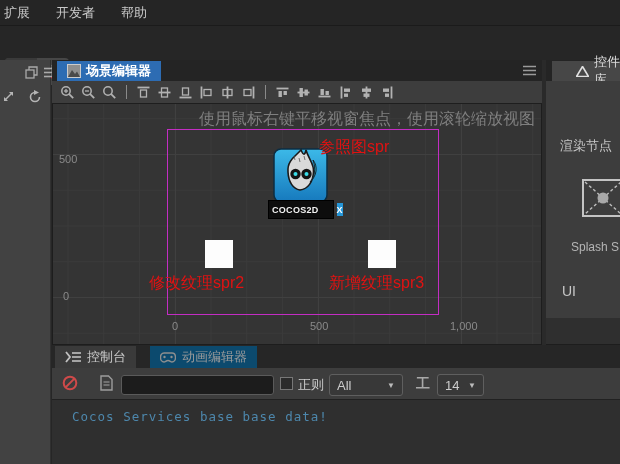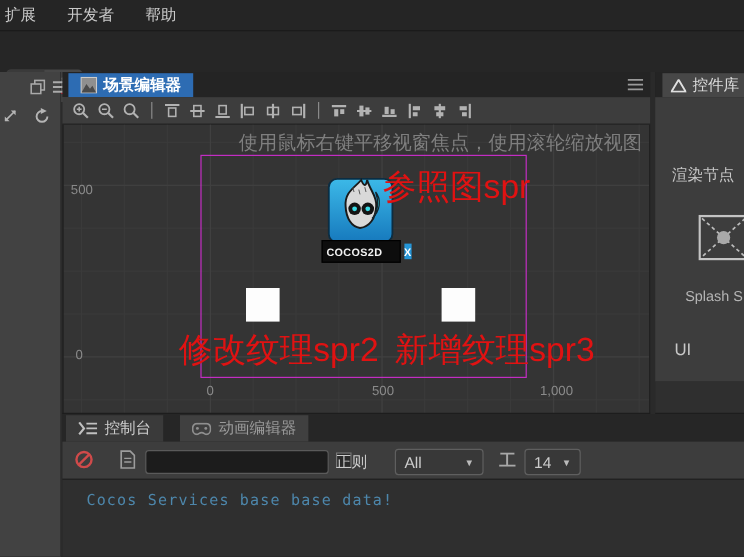--- a/index.html
+++ b/index.html
@@ -42,52 +42,52 @@
       linear-gradient(#404040 1px, transparent 1px),
       linear-gradient(90deg,#404040 1px, transparent 1px),
       linear-gradient(#3a3a3a 1px, transparent 1px),
       linear-gradient(90deg,#3a3a3a 1px, transparent 1px);
     background-size:143px 143px,143px 143px,35.75px 35.75px,35.75px 35.75px;
     background-position:-21px 50px,-21px 50px,14.5px 14.25px,14.5px 14.25px;
     overflow:hidden; }
   .hint { right:6px; top:5px; color:#7f7f7f; font-size:16px; }
   .sel-rect { left:114px; top:25px; width:272px; height:186px; border:1px solid #c32dc3; }
   .axis { color:#8a8a8a; font-size:11px; }
-  .red-label { color:#e01212; font-size:28px; font-weight:500; white-space:nowrap; }
+  .red-label { color:#e01212; font-size:16px; font-weight:500; white-space:nowrap; }
   .wsq { width:28px; height:28px; background:#fdfdfd; }
 
   
   .logo { left:219px; top:42px; width:58px; height:76px; }
   .logo-band { left:-4px; top:54px; width:66px; height:19px; background:#0d0d0d;
     border:1px solid #000; display:flex; align-items:center; padding-left:3px; gap:18px; }
   .logo-band .t1 { color:#f2f2f2; font-size:9px; font-weight:bold; letter-spacing:0.3px; }
   .logo-band .t2 { background:#2596d8; color:#fff; font-size:9px; font-weight:bold;
     width:11px; height:13px; display:flex; align-items:center; justify-content:center; }
 
   
   .divider-v { left:542px; top:60px; width:4px; height:285px; background:#2a2a2a; }
   .lib-tabstrip { left:546px; top:60px; width:74px; height:21px; }
   .lib-tab { left:552px; top:61px; width:68px; height:20px; background:#474747; color:#ddd;
-    display:flex; align-items:center; gap:5px; padding-left:7px; font-size:13px; }
+    display:flex; align-items:center; gap:5px; padding-left:24px; font-size:13px; }
   .lib-body { left:546px; top:81px; width:74px; height:237px; background:#3d3d3d; color:#c8c8c8; }
   .lib-bottom { left:546px; top:318px; width:74px; height:27px; background:#2f2f2f;
     border-bottom:1px solid #1d1d1d; }
   .sprite-box { left:36px; top:98px; width:42px; height:38px; }
 
   
   .con-tabstrip { left:52px; top:345px; width:568px; height:23px; background:#262626; }
   .con-tab { position:absolute; top:346px; height:22px; display:flex; align-items:center;
     gap:6px; padding:0 10px; font-size:13px; }
   .con-tab.active { left:55px; background:#3a3a3a; color:#ccc; }
-  .con-tab.idle { left:150px; background:#404040; color:#9a9a9a;justify-content:flex-end; }
+  .con-tab.idle { left:150px; background:#0c4a6e; color:#9a9a9a;justify-content:flex-end; }
   .con-toolbar { left:52px; top:368px; width:568px; height:31px; background:#3d3d3d; }
   .search-input { left:69px; top:7px; width:153px; height:20px; background:#1c1c1c;
     border:1px solid #5a5a5a; border-radius:3px; color:#ddd; font-size:12px; padding:0 6px; outline:none; }
   .chk { left:228px; top:9px; width:13px; height:13px; background:#2b2b2b; border:1px solid #777; }
-  .chk-label { left:228px; top:8px; color:#ccc; font-size:13px; }
+  .chk-label { left:246px; top:8px; color:#ccc; font-size:13px; }
   .dd { position:absolute; height:22px; background:#383838; border:1px solid #5f5f5f;
     border-radius:3px; color:#ccc; font-size:13px; display:flex; align-items:center;
     justify-content:space-between; padding:0 7px; }
   .dd .caret { font-size:8px; color:#bbb; }
   .fontsize-icon { left:364px; top:7px; color:#a8a8a8; font-size:14px; font-weight:bold; }
   .con-log { left:52px; top:399px; width:568px; height:65px; background:#2f2f2f;
     border-top:1px solid #212121; }
   .log-line { left:20px; top:9px; color:#4d87ac; font-size:12.5px;
     font-family:"DejaVu Sans Mono", monospace; letter-spacing:1px; }
 

